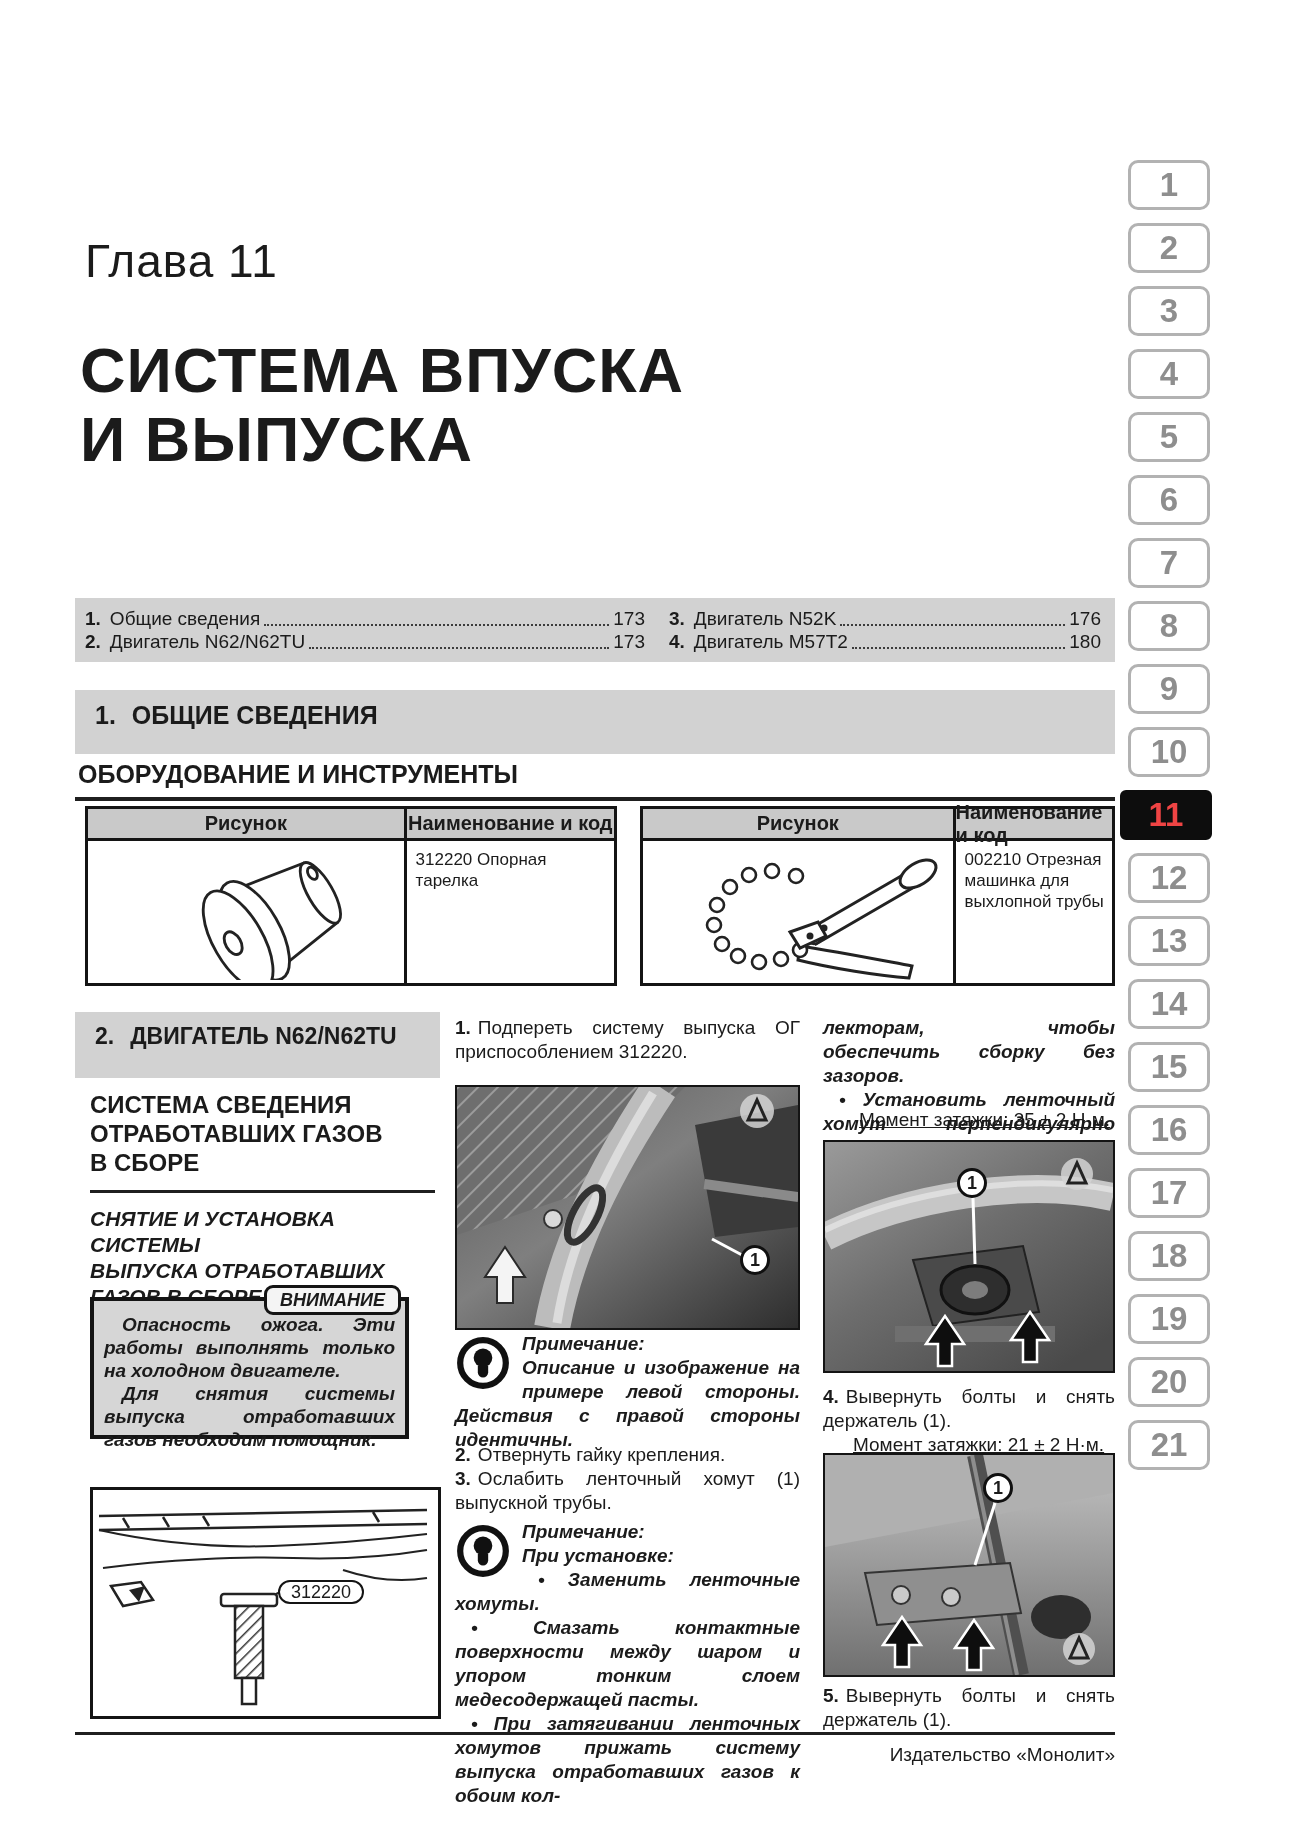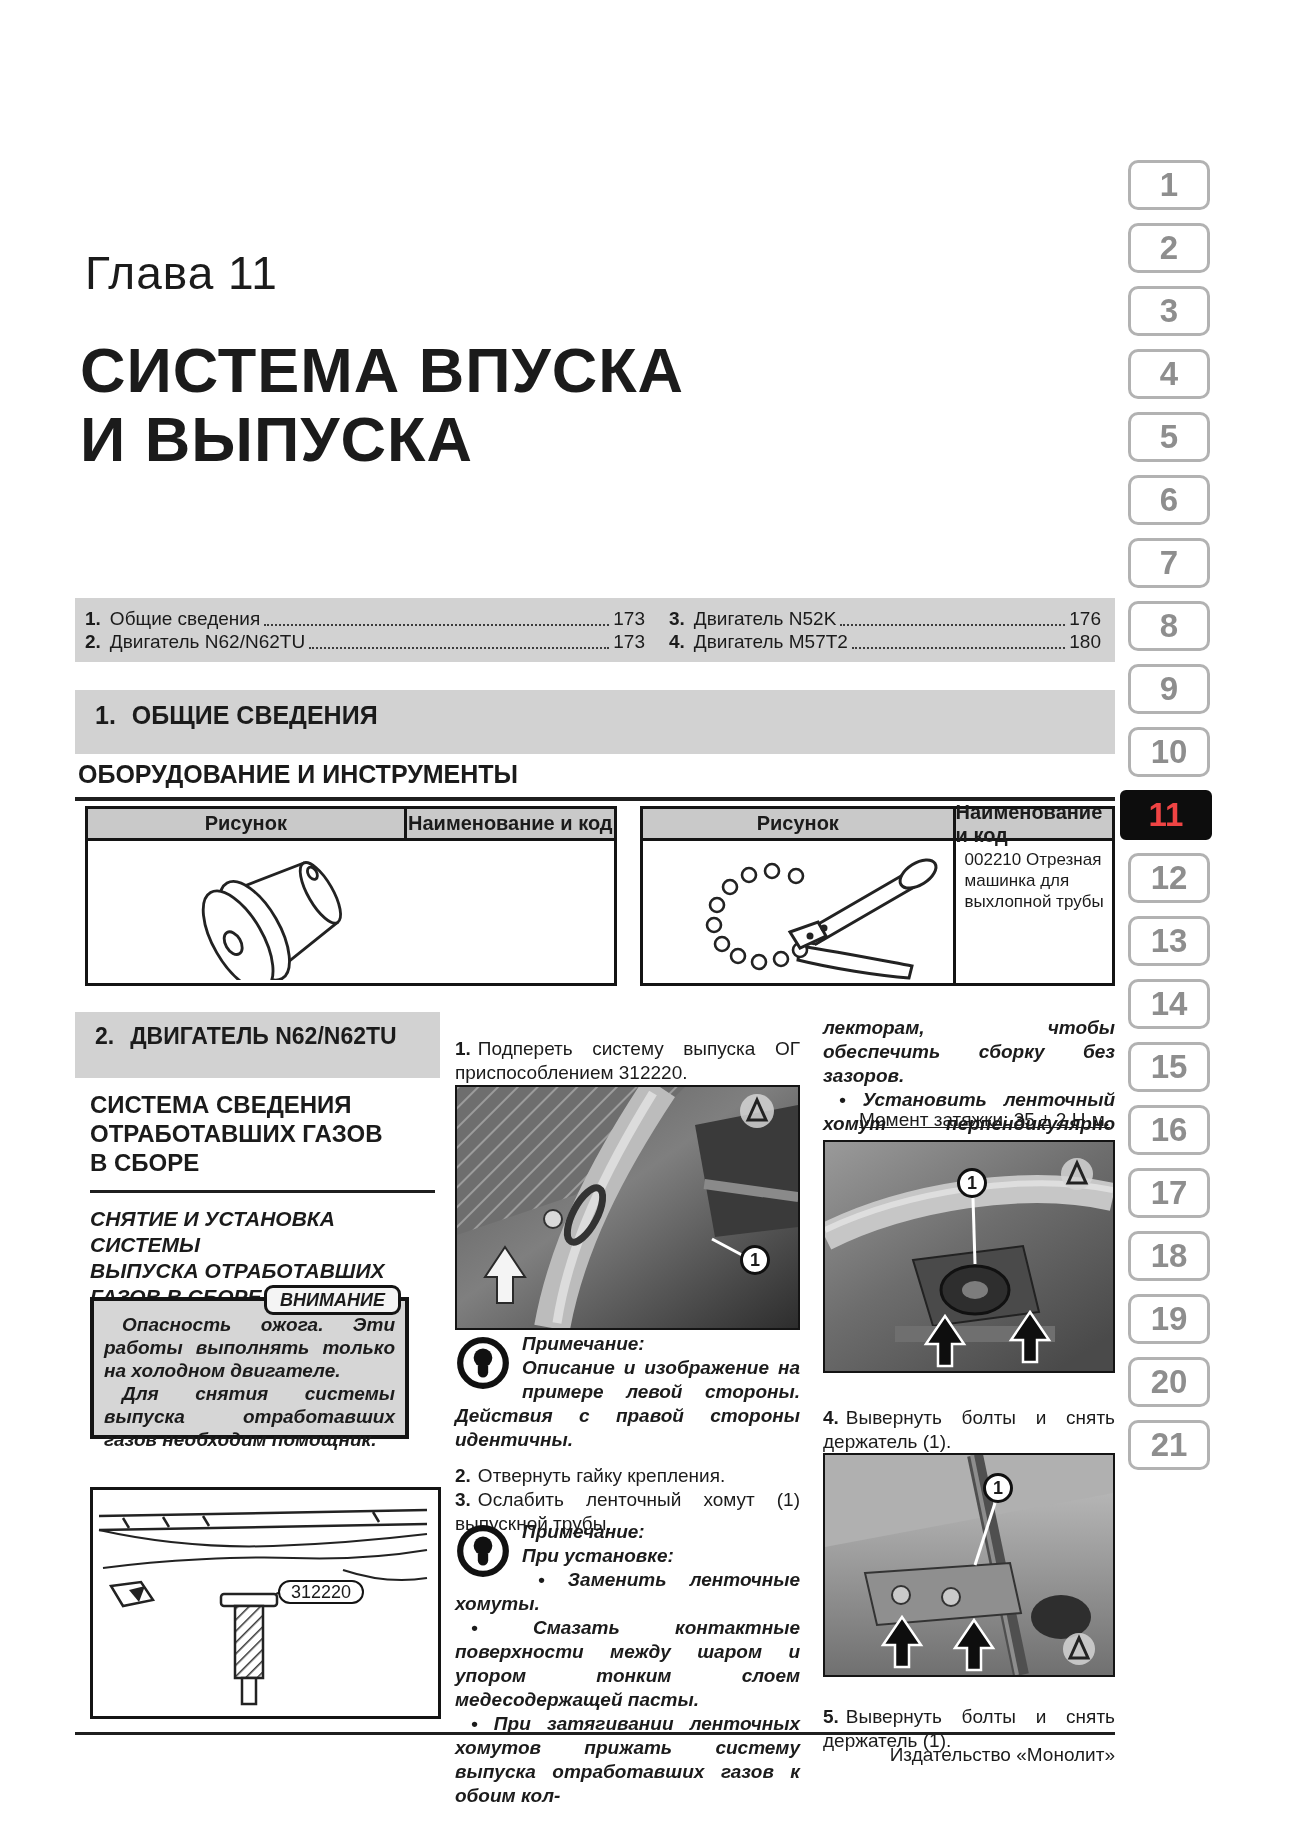--- a/index.html
+++ b/index.html
@@ -3,21 +3,21 @@
 <meta charset="utf-8">
 <style>
   html,body{margin:0;padding:0;}
   body{
     width:1300px;height:1839px;position:relative;background:#ffffff;
     font-family:"Liberation Sans", sans-serif;color:#1b1b1b;overflow:hidden;
   }
   .abs{position:absolute;}
 
   
-  .chapter{left:85px;top:246px;font-size:46px;font-weight:400;letter-spacing:1px;}
+  .chapter{left:85px;top:234px;font-size:46px;font-weight:400;letter-spacing:1px;}
   .main-title{left:80px;top:336px;font-size:63px;font-weight:800;line-height:1.1;letter-spacing:1px;}
 
   
   .toc-bar{left:75px;top:598px;width:1040px;height:64px;background:#d2d2d2;
     box-sizing:border-box;padding:9px 14px 9px 10px;
     display:grid;grid-template-columns:560px 1fr;grid-template-rows:1fr 1fr;
     grid-auto-flow:column;column-gap:24px;}
   .toc-item{display:flex;align-items:flex-end;font-size:19px;line-height:22px;}
   .toc-num{font-weight:700;margin-right:9px;}
   .toc-dots{flex:1;border-bottom:2px dotted #3c3c3c;margin:0 4px 4px 4px;min-width:20px;}
@@ -54,21 +54,21 @@
     line-height:23px;text-align:justify;}
   .warnbox p{margin:0;text-indent:18px;}
   .warn-label{position:absolute;top:-16px;right:4px;background:#f4f4f4;border:3px solid #141414;
     border-radius:9px;padding:1px 13px;font-size:18px;font-weight:700;font-style:italic;line-height:22px;}
 
   .figbox{left:90px;top:1487px;width:345px;height:226px;border:3px solid #141414;background:#fff;overflow:hidden;}
   .fig-label{position:absolute;left:185px;top:90px;border:2px solid #141414;border-radius:14px;
     padding:1px 11px;font-size:18px;background:#fff;line-height:18px;}
 
   
-  .step{font-size:19px;line-height:24px;text-align:justify;margin-top:21px;}
+  .step{font-size:19px;line-height:24px;text-align:justify;}
   .step p{margin:0;}
   .snum{font-weight:700;margin-right:7px;}
   .torque{font-size:19px;line-height:24px;padding-left:36px;text-decoration:underline;}
   .note{font-size:19px;font-weight:700;font-style:italic;line-height:24px;text-align:justify;}
   .note p{margin:0;}
   .note .b{text-indent:16px;}
   .note-icon{float:left;width:56px;height:56px;margin:3px 11px 4px 0;}
   .note-title{display:block;}
   .bold-it{font-size:19px;font-weight:700;font-style:italic;line-height:24px;text-align:justify;}
   .bold-it p{margin:0;}
@@ -146,20 +146,21 @@
       <g fill="#fff" stroke="#222" stroke-width="3" transform="translate(18,32) rotate(-30 140 55) scale(0.95)">
         <path d="M150,10 L228,22 L228,94 L150,106 Z"></path>
         <ellipse cx="228" cy="58" rx="13" ry="36"></ellipse>
         <ellipse cx="231" cy="36" rx="4.5" ry="7" fill="#fff"></ellipse>
         <ellipse cx="148" cy="58" rx="26" ry="58"></ellipse>
         <ellipse cx="128" cy="58" rx="26" ry="58"></ellipse>
         <ellipse cx="122" cy="58" rx="8" ry="13"></ellipse>
       </g>
     </svg>
   </div>
+  <div class="tt-name tt-right">312220 Опорная тарелка</div>
 </div>
 
 <div class="tool-table table2">
   <div class="tt-h">Рисунок</div>
   <div class="tt-h tt-right">Наименование и код</div>
   <div class="tt-fig">
     <svg width="296" height="136" viewBox="0 0 296 136">
       <g fill="#fff" stroke="#222" stroke-width="3">
         <polygon points="158,86 258,28 266,42 166,100"></polygon>
         <ellipse cx="268" cy="30" rx="20" ry="11" transform="rotate(-32 268 30)"></ellipse>

